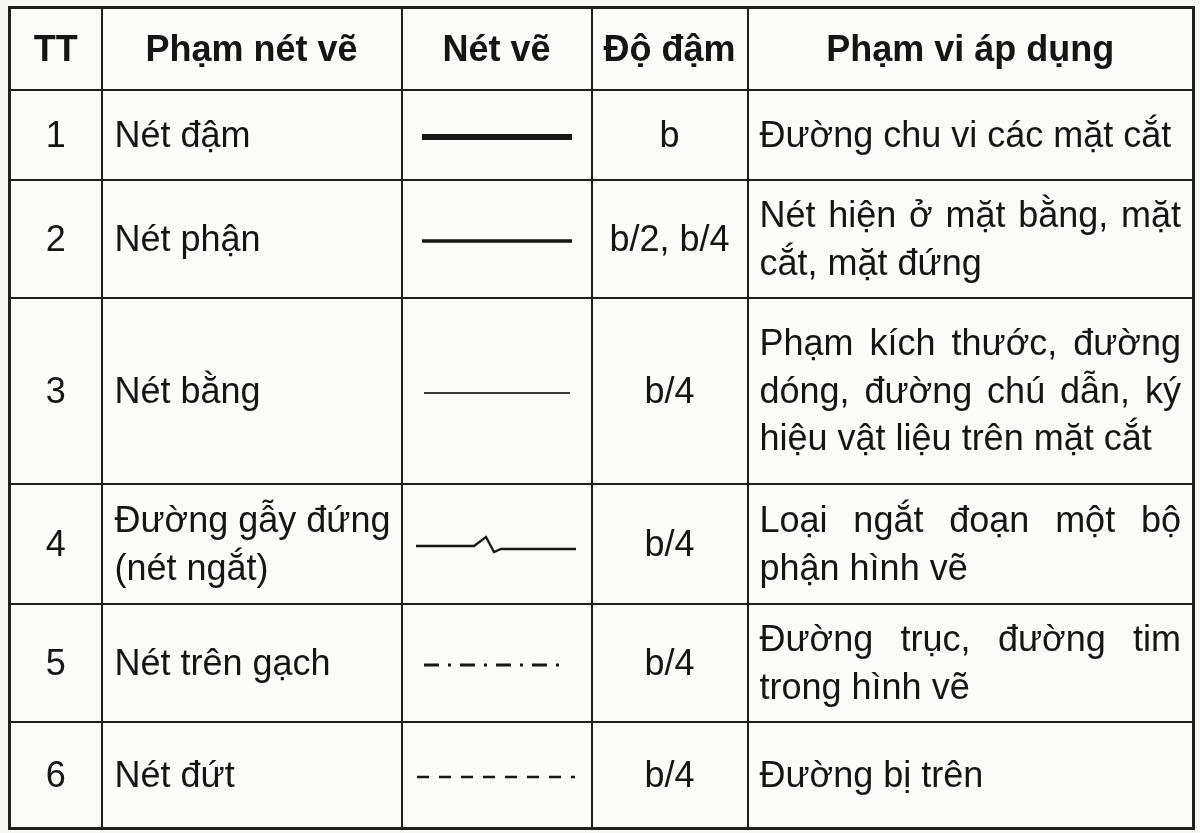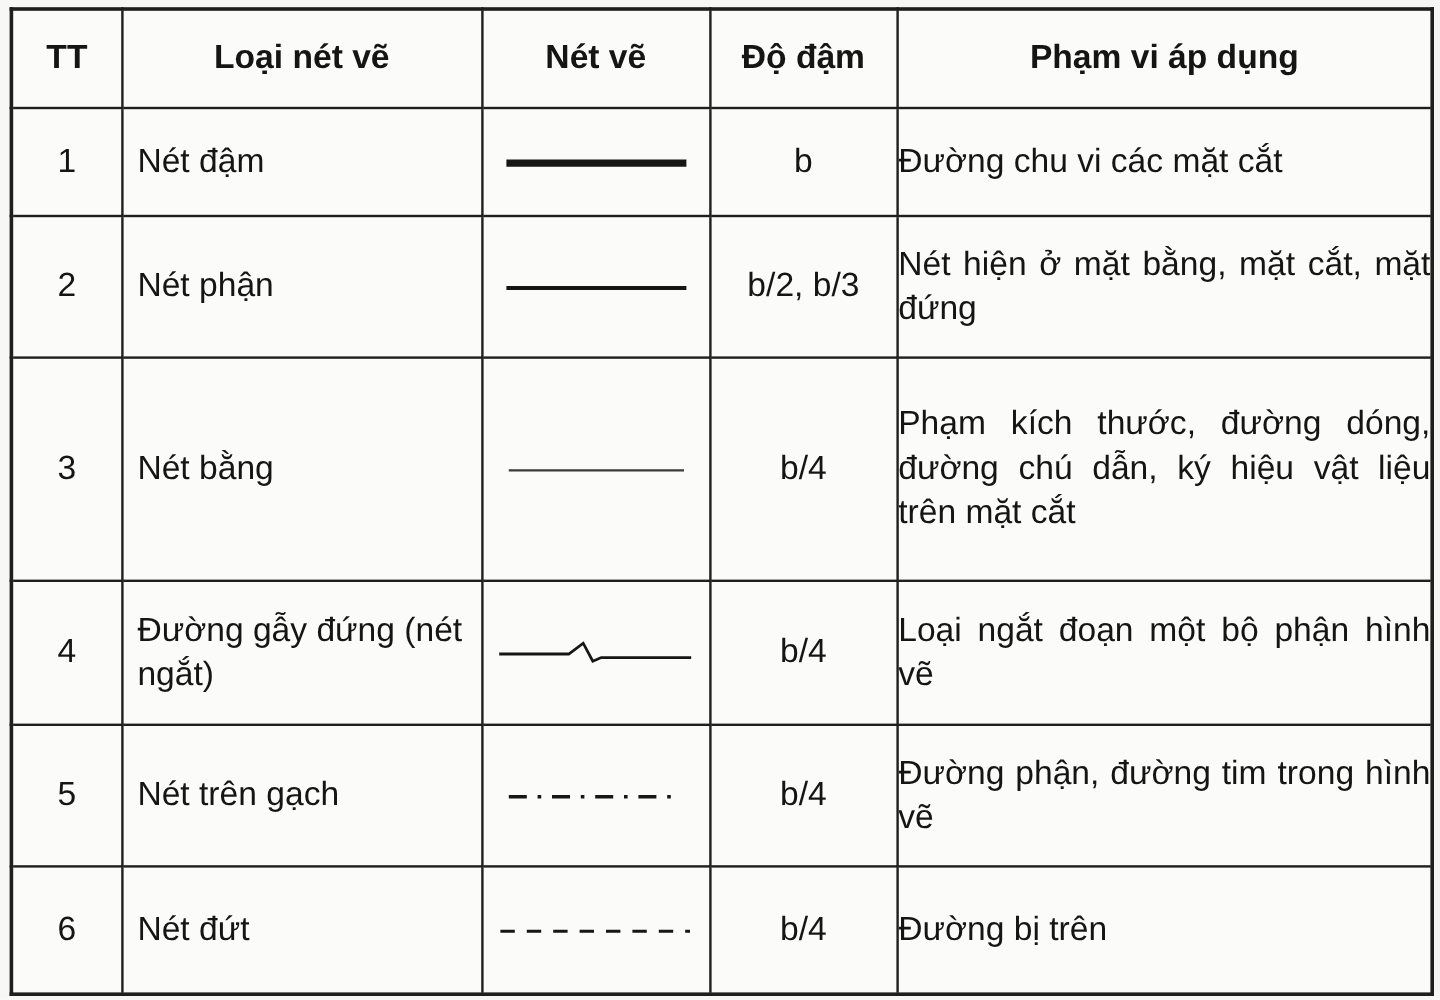--- a/index.html
+++ b/index.html
@@ -12,56 +12,56 @@
   table.linetable{
     border-collapse:collapse;
     table-layout:fixed;
     width:1184px;
     margin:6px 0 0 8px;
     background:#fbfbf9;
   }
   .linetable th,.linetable td{
     border:2px solid #1f1f1f;
     vertical-align:middle;
-    font-size:28px;
+    font-size:36px;
     line-height:1.32;
     padding:2px 8px;
     overflow:hidden;
   }
   .linetable{border:3px solid #1f1f1f;}
   thead tr{height:82px;}
   tbody tr:nth-child(1){height:90px;}
   tbody tr:nth-child(2){height:118px;}
   tbody tr:nth-child(3){height:186px;}
   tbody tr:nth-child(4){height:120px;}
   tbody tr:nth-child(5){height:118px;}
   tbody tr:nth-child(6){height:107px;}
   th{font-weight:700;text-align:center;padding:2px 4px;}
   td.c-tt{text-align:center;}
   td.c-type{text-align:left;padding-left:12px;padding-right:6px;}
   td.c-line{text-align:center;padding:0;}
   td.c-line svg{display:inline-block;vertical-align:middle;}
   td.c-weight{text-align:center;padding:2px 2px;}
-  td.c-scope{text-align:justify;padding:4px 0;}
+  td.c-scope{text-align:justify;padding:4px 11px;}
 </style>
 </head>
 <body>
 
 <table class="linetable">
   <colgroup>
     <col style="width:92px">
     <col style="width:300px">
     <col style="width:190px">
     <col style="width:156px">
     <col style="width:446px">
   </colgroup>
   <thead>
     <tr>
       <th>TT</th>
-      <th>Loại nét vẽ</th>
+      <th>Phạm nét vẽ</th>
       <th>Nét vẽ</th>
       <th>Độ đậm</th>
       <th>Phạm vi áp dụng</th>
     </tr>
   </thead>
   <tbody id="rows">
       <tr>
         <td class="c-tt">1</td>
         <td class="c-type">Nét đậm</td>
         <td class="c-line"><svg width="166" height="24" viewBox="0 0 166 24">
@@ -69,21 +69,21 @@
           </svg></td>
         <td class="c-weight">b</td>
         <td class="c-scope">Đường chu vi các mặt cắt</td>
       </tr>
       <tr>
         <td class="c-tt">2</td>
         <td class="c-type">Nét phận</td>
         <td class="c-line"><svg width="166" height="24" viewBox="0 0 166 24">
             <line x1="8" y1="12" x2="158" y2="12" stroke="#161616" stroke-linecap="butt" fill="none" stroke-width="3.5"></line>
           </svg></td>
-        <td class="c-weight">b/2, b/3</td>
+        <td class="c-weight">b/2, b/4</td>
         <td class="c-scope">Nét hiện ở mặt bằng, mặt cắt, mặt đứng</td>
       </tr>
       <tr>
         <td class="c-tt">3</td>
         <td class="c-type">Nét bằng</td>
         <td class="c-line"><svg width="166" height="24" viewBox="0 0 166 24">
             <line x1="10" y1="12" x2="156" y2="12" stroke="#3a3a3a" stroke-width="2" fill="none"></line>
           </svg></td>
         <td class="c-weight">b/4</td>
         <td class="c-scope">Phạm kích thước, đường dóng, đường chú dẫn, ký hiệu vật liệu trên mặt cắt</td>
@@ -97,21 +97,21 @@
         <td class="c-weight">b/4</td>
         <td class="c-scope">Loại ngắt đoạn một bộ phận hình vẽ</td>
       </tr>
       <tr>
         <td class="c-tt">5</td>
         <td class="c-type">Nét trên gạch</td>
         <td class="c-line"><svg width="166" height="24" viewBox="0 0 166 24">
             <line x1="10" y1="12" x2="152" y2="12" stroke="#161616" stroke-linecap="butt" fill="none" stroke-width="3" stroke-dasharray="15 9 3 9"></line>
           </svg></td>
         <td class="c-weight">b/4</td>
-        <td class="c-scope">Đường phận, đường tim trong hình vẽ</td>
+        <td class="c-scope">Đường trục, đường tim trong hình vẽ</td>
       </tr>
       <tr>
         <td class="c-tt">6</td>
         <td class="c-type">Nét đứt</td>
         <td class="c-line"><svg width="170" height="24" viewBox="0 0 170 24">
             <line x1="5" y1="12" x2="163" y2="12" stroke="#161616" stroke-linecap="butt" fill="none" stroke-width="2.5" stroke-dasharray="12 10"></line>
           </svg></td>
         <td class="c-weight">b/4</td>
         <td class="c-scope">Đường bị trên</td>
       </tr>

